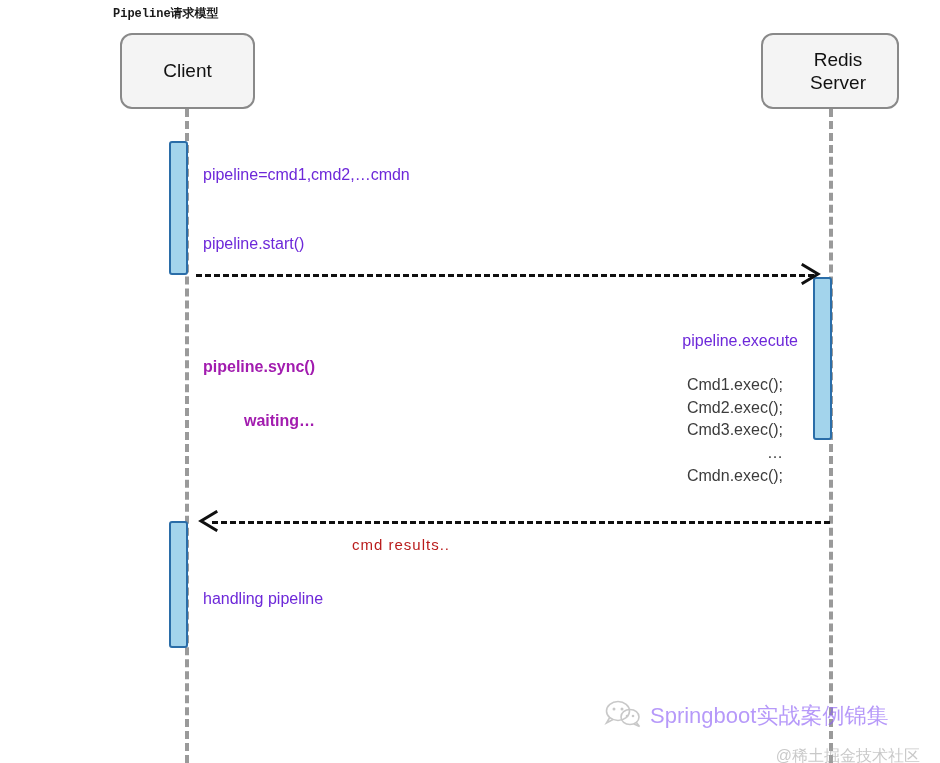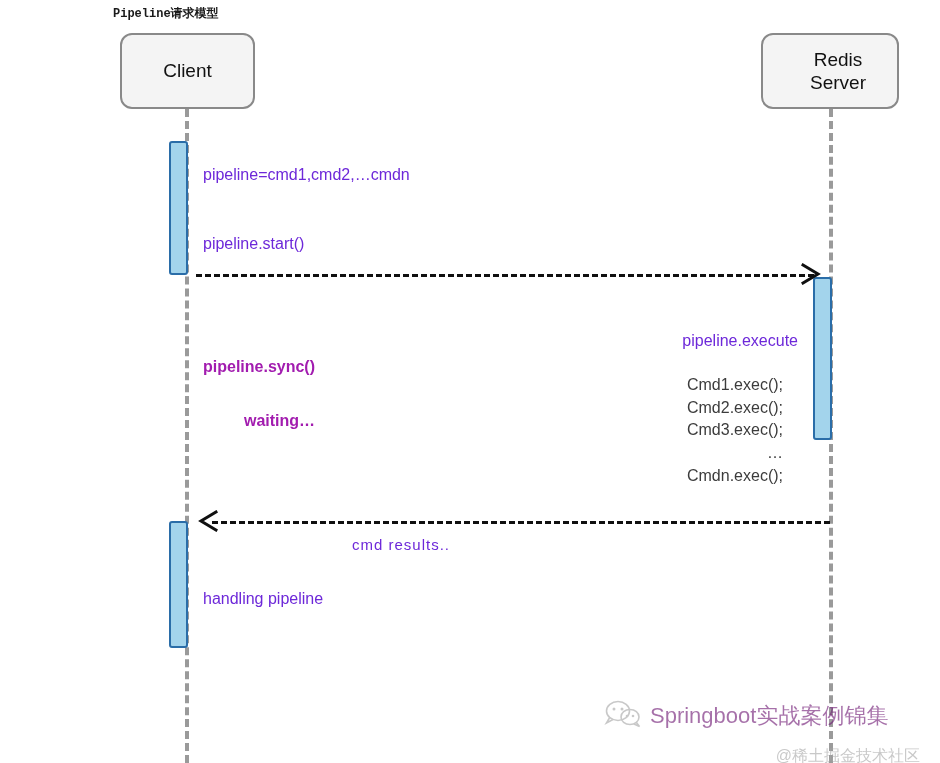--- a/index.html
+++ b/index.html
@@ -121,21 +121,21 @@
     font-family: "Liberation Sans", sans-serif;
     color: #6d28d9;
     font-size: 16px;
     white-space: nowrap;
   }
   .label.bold {
     font-weight: bold;
     color: #a21caf;
   }
   .label.green {
-    color: #6d28d9;
+    color: #b91c1c;
   }
 
   #label-pipeline-def   { left: 203px; top: 166px; }
   #label-pipeline-start { left: 203px; top: 235px; }
   #label-pipeline-sync  { left: 203px; top: 358px; }
   #label-waiting        { left: 205px; top: 412px; margin-left: 39px; }
   #label-handling       { left: 203px; top: 590px; }
   #label-cmd-results    { left: 352px; top: 536px; font-size: 15px; letter-spacing: 1px; }
 
   #label-pipeline-execute { left: 553px; top: 332px; width: 245px; text-align: right; }
@@ -158,21 +158,21 @@
     position: absolute;
     left: 604px;
     top: 698px;
     width: 320px;
     opacity: 0.62;
   }
   #watermark-main {
     display: flex;
     align-items: center;
     gap: 8px;
-    color: #701a75;
+    color: #8b5cf6;
     font-size: 22px;
     font-family: "Liberation Sans", sans-serif;
     white-space: nowrap;
   }
   #watermark-sub {
     text-align: right;
     color: #a8a8a8;
     font-size: 16px;
     margin-top: 12px;
     padding-right: 4px;

